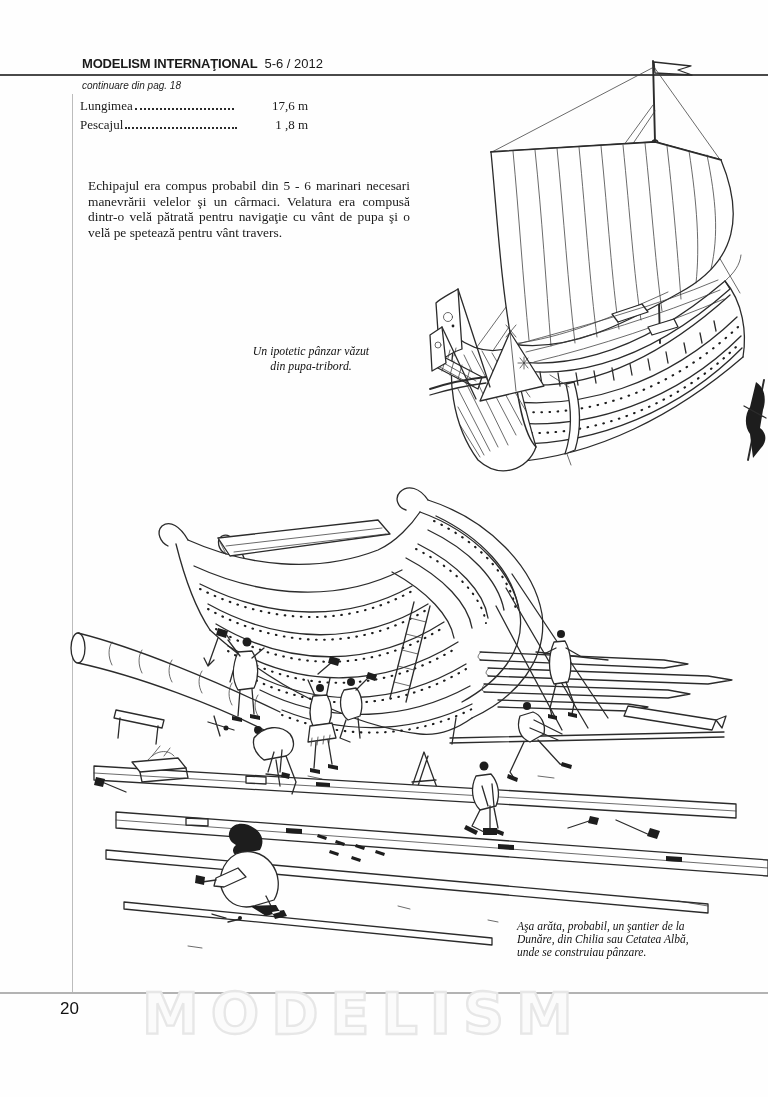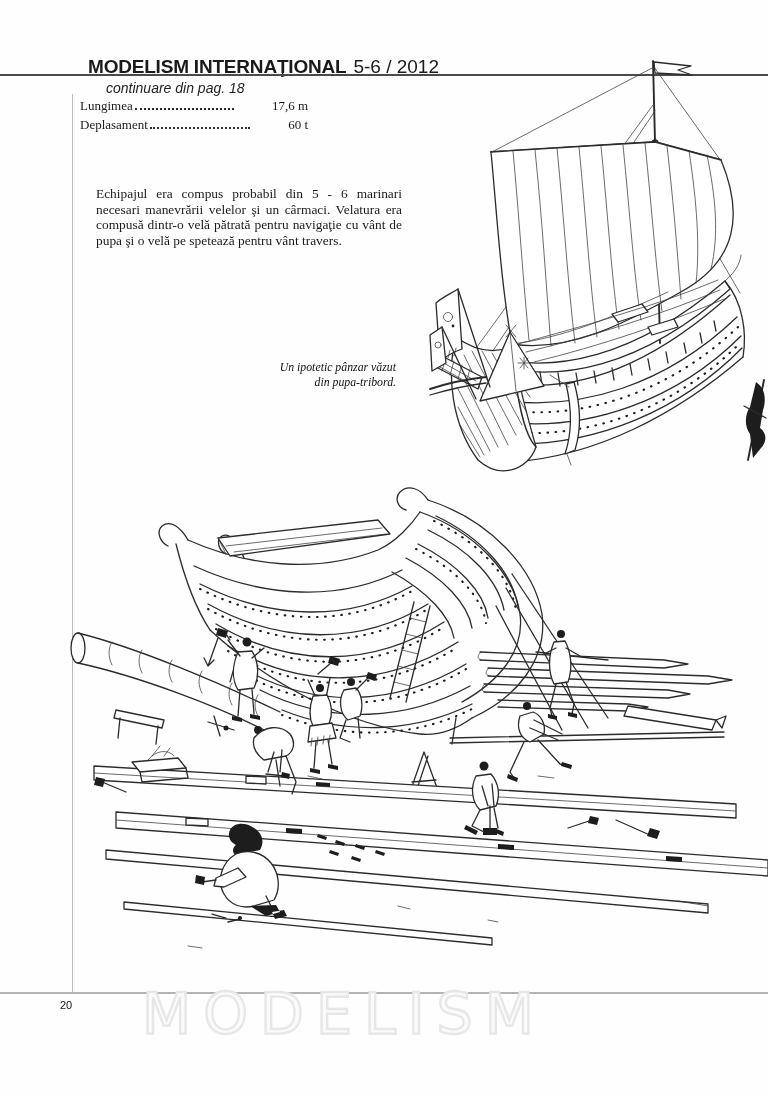--- a/index.html
+++ b/index.html
@@ -3,56 +3,56 @@
 <meta charset="utf-8">
 <style>
   * { margin:0; padding:0; box-sizing:border-box; }
   html,body { background:#ffffff; }
   .page {
     position:relative; width:768px; height:1097px; background:#fefefe;
     overflow:hidden; font-family:"Liberation Serif", serif; color:#1a1a1a;
   }
   
   .hdr { position:absolute; left:82px; top:56px; white-space:nowrap;
-         font-family:"Liberation Sans", sans-serif; font-size:19px;margin-left:6px; }
+         font-family:"Liberation Sans", sans-serif; font-size:13px; }
   .hdr .t { font-weight:700; letter-spacing:-0.2px; }
   .hdr .i { font-weight:400; margin-left:7px; }
   .hdr-rule { position:absolute; left:0; top:74px; width:768px; height:2px; background:#4a4a4a; }
   .note { position:absolute; left:82px; top:80px; font-family:"Liberation Sans", sans-serif;
-          font-style:italic; font-size:14px; color:#222;margin-left:24px; }
+          font-style:italic; font-size:10px; color:#222; }
   .col-rule { position:absolute; left:72px; top:94px; width:1px; height:898px; background:#bcbcbc; }
   
   .specs { position:absolute; left:80px; top:98px; width:228px; font-size:13px; }
   .spec-row { display:flex; align-items:baseline; height:18.5px; }
   .spec-dots { flex:1 1 auto; border-bottom:2px dotted #2a2a2a; margin:0 2px 3px 2px; min-width:8px; }
   .spec-value { white-space:pre;margin-left:36px; }
   
   .body-text { position:absolute; left:80px; top:170px; width:338px;
                font-size:13.4px; line-height:15.7px; text-align:justify; }
-  .body-text p { margin:16px; }
+  .body-text p { margin:8px; }
   
   .cap { font-style:italic; font-size:11.8px; line-height:14px; white-space:pre-line; color:#111; }
-  .cap-ship { position:absolute; left:226px; top:360px; width:170px; text-align:right; line-height:15px; }
+  .cap-ship { position:absolute; left:226px; top:344px; width:170px; text-align:center; line-height:15px; }
   .cap-yard { position:absolute; left:517px; top:920px; width:200px; text-align:left; line-height:12.8px; font-size:11.5px; }
   
   .ship-art { position:absolute; left:428px; top:55px; width:337px; height:418px; }
   .yard-art { position:absolute; left:68px; top:476px; width:700px; height:492px; }
   .edge-art { position:absolute; left:742px; top:378px; width:26px; height:84px; }
   svg { display:block; width:100%; height:100%; }
   .ln   { fill:none; stroke:#2b2b2b; stroke-width:1.3; stroke-linecap:round; stroke-linejoin:round; }
   .ln2  { fill:none; stroke:#2b2b2b; stroke-width:1.9; stroke-linecap:round; stroke-linejoin:round; }
   .thin { fill:none; stroke:#3a3a3a; stroke-width:0.75; stroke-linecap:round; }
   .fillw{ fill:#ffffff; stroke:#2b2b2b; stroke-width:1.3; stroke-linejoin:round; }
   .dark { fill:#1d1d1d; stroke:none; }
   .dots { fill:none; stroke:#1d1d1d; stroke-width:2.1; stroke-dasharray:0.6 7.5; stroke-linecap:round; }
   
   .ftr-rule { position:absolute; left:0; top:992px; width:768px; height:2px; background:#b3b3b3; }
-  .pagenum { position:absolute; left:60px; top:999px; font-family:"Liberation Sans", sans-serif; font-size:11px; color:#111; }
+  .pagenum { position:absolute; left:60px; top:999px; font-family:"Liberation Sans", sans-serif; font-size:17px; color:#111; }
   .watermark { position:absolute; left:142px; top:986px; font-family:"DejaVu Sans", sans-serif;
-               font-weight:400; font-size:57px; line-height:1; letter-spacing:12px;
+               font-weight:700; font-size:57px; line-height:1; letter-spacing:12px;
                color:#fbfbfb; -webkit-text-stroke:2.3px #e7e7e7; user-select:none; }
 </style>
 </head>
 <body>
 
 <div class="page">
 
   <div class="hdr">
     <span class="t">MODELISM INTERNAŢIONAL</span><span class="i">5-6 / 2012</span>
   </div>
@@ -60,23 +60,23 @@
   <div class="note">continuare din pag. 18</div>
   <div class="col-rule"></div>
 
   <div class="specs">
     <div class="spec-row">
       <span>Lungimea</span>
         <span class="spec-dots"></span>
         <span class="spec-value">17,6 m</span>
     </div>
     <div class="spec-row">
-      <span>Deplasament</span>
+      <span>Pescajul</span>
         <span class="spec-dots"></span>
-        <span class="spec-value">60 t</span>
+        <span class="spec-value">1 ,8 m</span>
     </div>
   </div>
 
   <div class="body-text">
     <p>Echipajul era compus probabil din 5 - 6 marinari necesari manevrării velelor şi un cârmaci. Velatura era compusă dintr-o velă pătrată pentru navigaţie cu vânt de pupa şi o velă pe spetează pentru vânt travers.</p>
   </div>
 
   <div class="cap cap-ship">Un ipotetic pânzar văzut
 din pupa-tribord.</div>
 
@@ -376,18 +376,21 @@
         <circle class="dark" cx="459" cy="230" r="4"></circle>
         <path class="fillw" d="M452,240 C 448,252 452,262 462,266 L476,258 C 478,248 473,239 465,236 Z"></path>
         <path class="ln" d="M466,244 L494,258 M462,252 L490,264"></path>
         <path class="ln" d="M456,266 L442,296 L446,302 M470,264 L492,288 L500,290"></path>
         <path class="dark" d="M440,298 l10,4 l-1,4 l-10,-4 Z M494,286 l10,3 l-1,4 l-10,-3 Z"></path>
       </g>
       <path class="thin" d="M240,300 l14,3 M470,300 l16,2 M330,430 l12,3 M420,444 l10,2 M120,470 l14,2"></path>
     </svg>
   </div>
 
+  <div class="cap cap-yard">Aşa arăta, probabil, un şantier de la
+Dunăre, din Chilia sau Cetatea Albă,
+unde se construiau pânzare.</div>
 
   <div class="ftr-rule"></div>
   <div class="pagenum">20</div>
   <div class="watermark">MODELISM</div>
 
 </div>
 
 </body></html>

